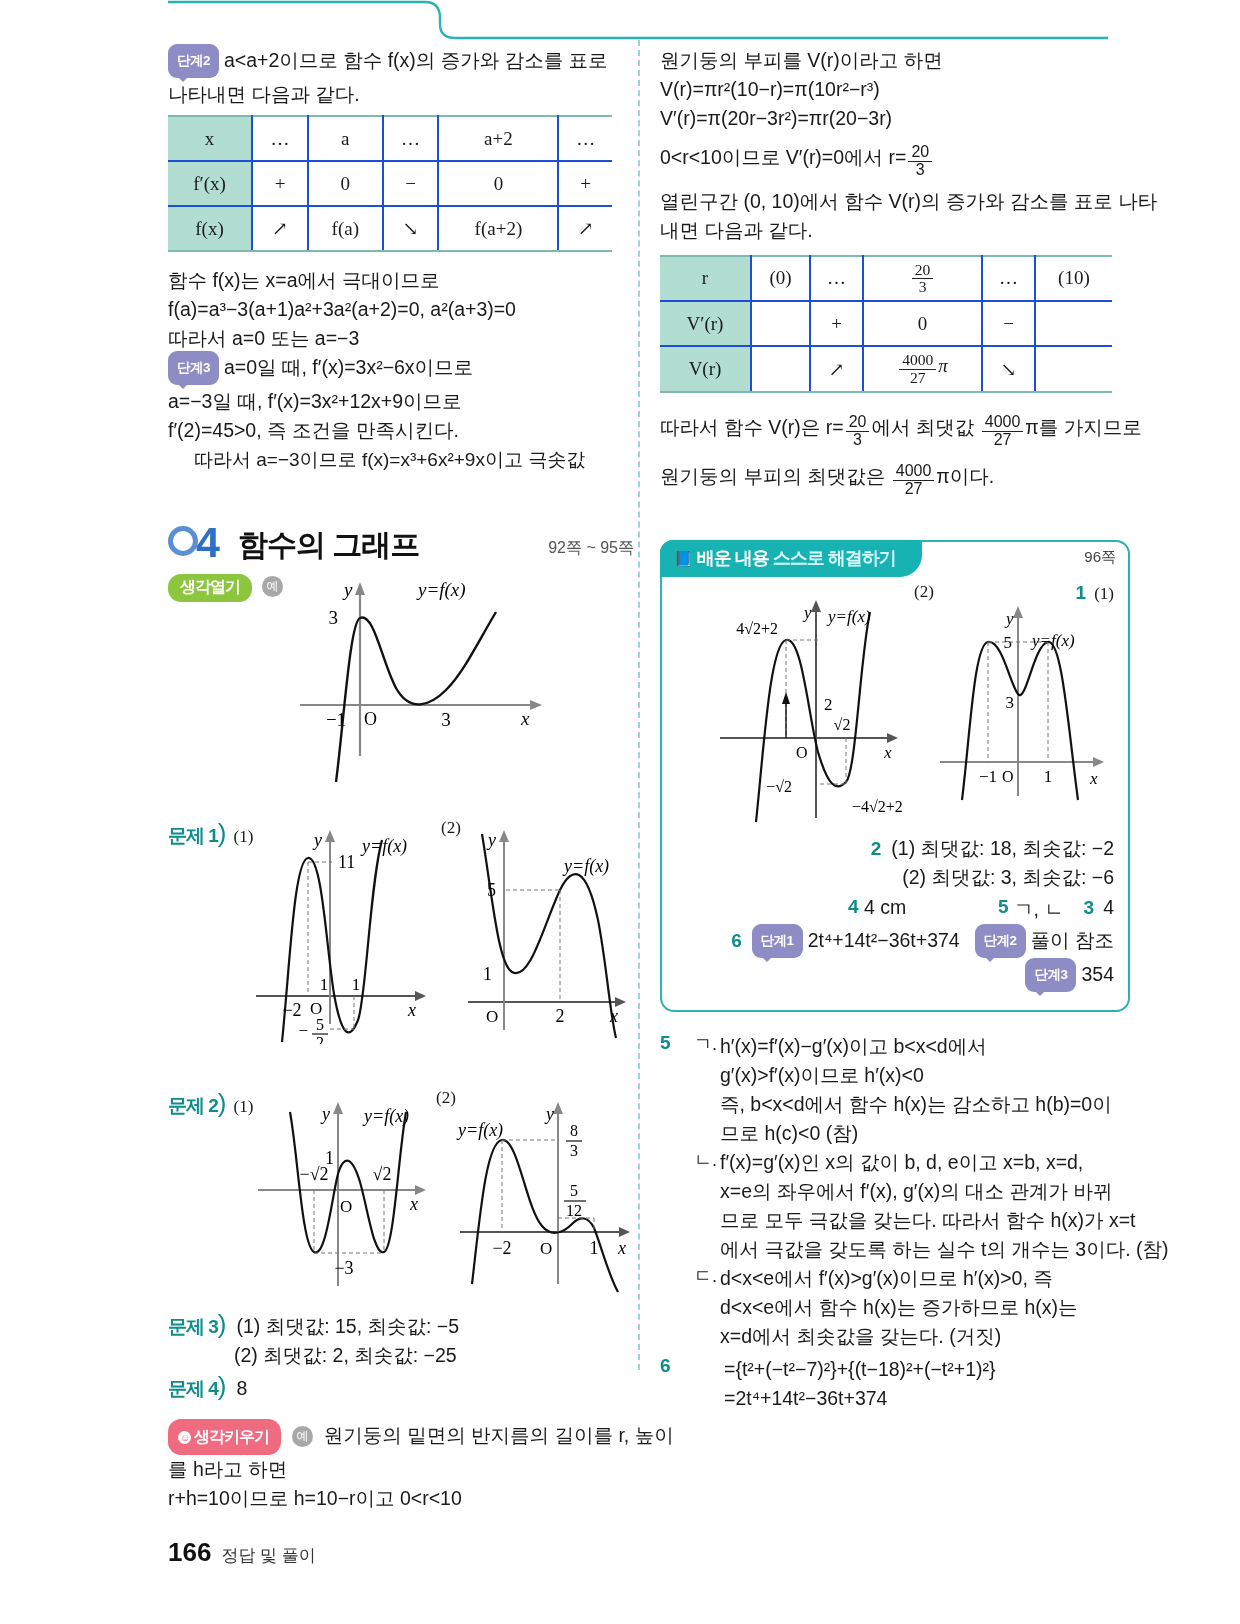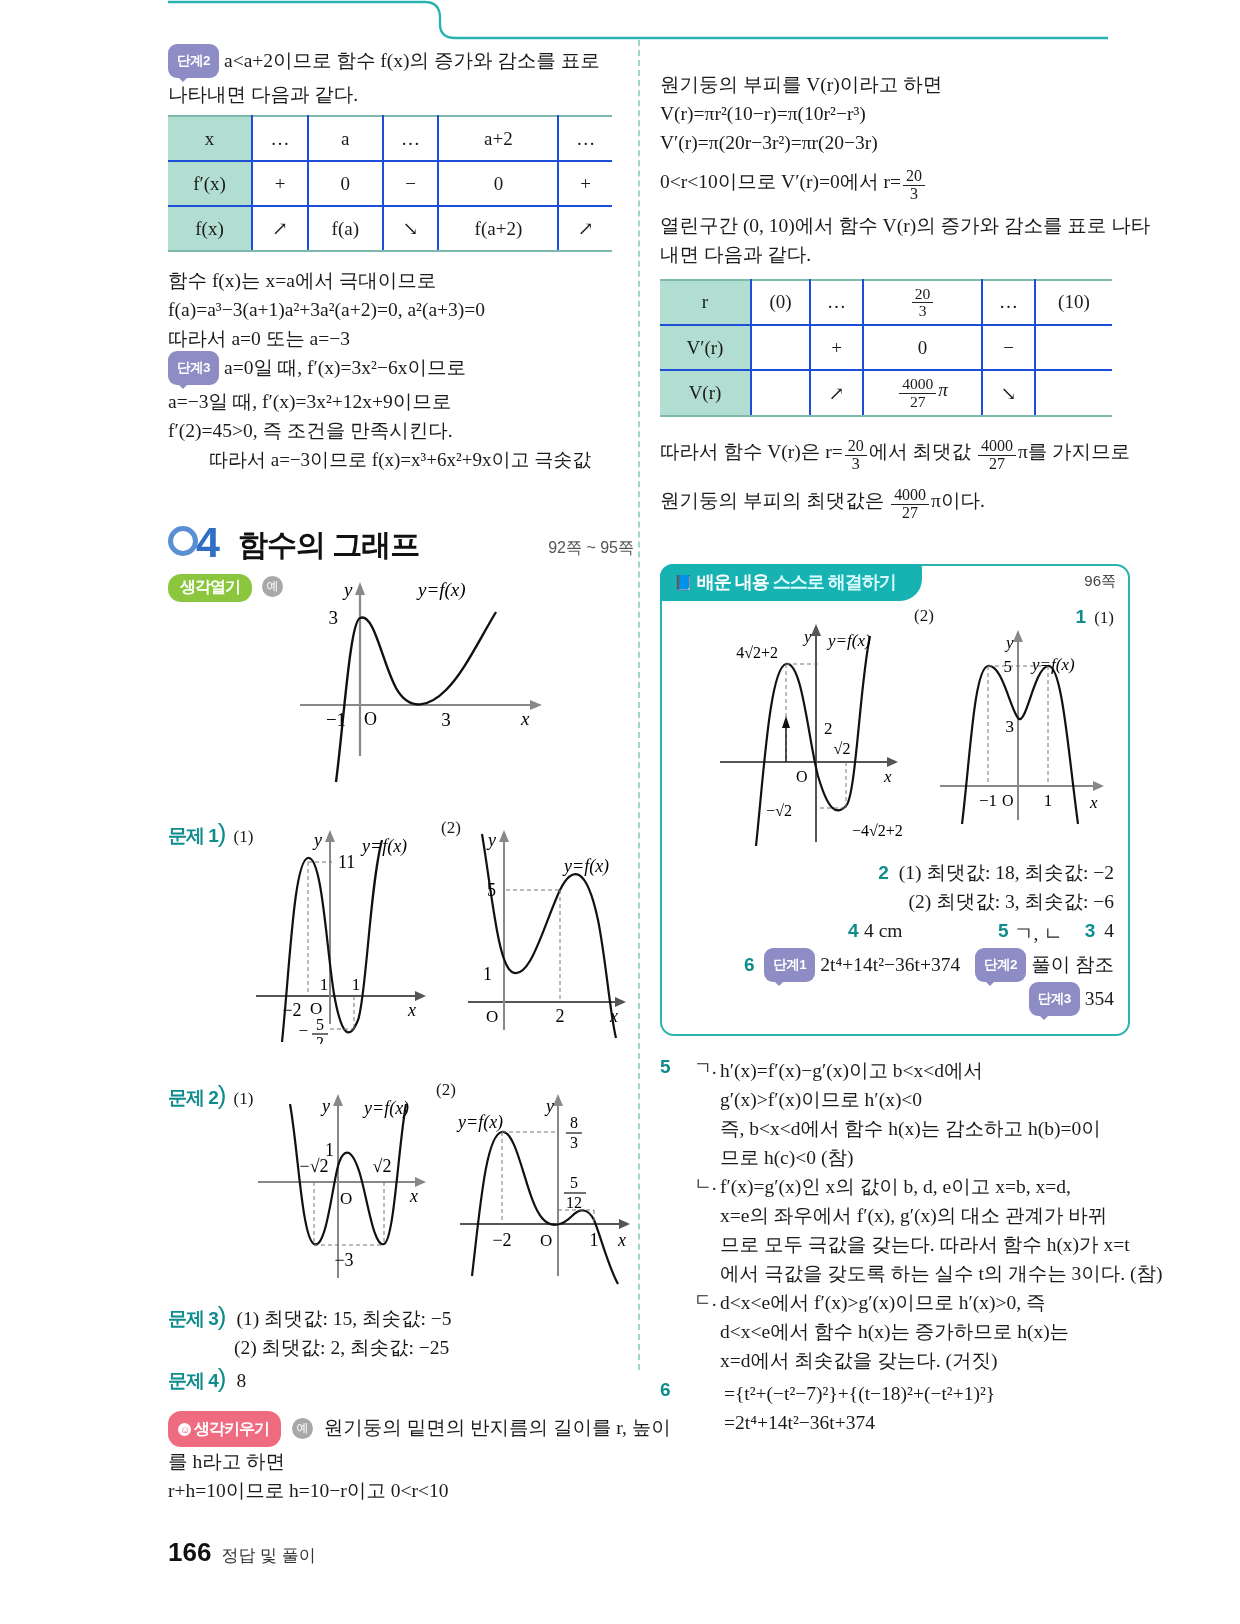--- a/index.html
+++ b/index.html
@@ -9,30 +9,30 @@
     color:#1a1a1a;position:relative;overflow:hidden;
   }
   .page{position:absolute;inset:0;}
 
   
   .top-notch{position:absolute;left:0;top:0;width:1240px;height:40px;}
 
   
   .col{position:absolute;top:0;width:470px;}
   .col-left{left:168px;}
-  .col-right{left:660px;margin-top:24px;}
+  .col-right{left:660px;}
 
   .divider{
     position:absolute;left:638px;top:40px;width:0;height:1330px;
     border-left:2px dashed #9fd4d0;
   }
 
   
   .line{font-size:19.5px;line-height:29px;white-space:nowrap;}
-  .math{font-family:Liberation Serif, serif;font-size:19.5px;}
+  .math{font-family:Liberation Sans, sans-serif;font-size:19.5px;}
 
   
   .frac{display:inline-block;vertical-align:-0.55em;text-align:center;line-height:1.05;margin:0 2px;}
   .frac .num{display:block;font-size:0.82em;border-bottom:1.2px solid #222;padding:0 3px;}
   .frac .den{display:block;font-size:0.82em;padding:0 3px;}
 
   
   .step{
     display:inline-block;background:#8d8cc4;color:#fff;
     font-family:"Liberation Sans",sans-serif;font-size:13.5px;font-weight:bold;
@@ -194,21 +194,21 @@
     <div style="height:14px;"></div>
     <div class="line math">함수 f(x)는 x=a에서 극대이므로</div>
     <div class="line math">f(a)=a³−3(a+1)a²+3a²(a+2)=0, a²(a+3)=0</div>
     <div class="line math">따라서 a=0 또는 a=−3</div>
 
     <div class="line">
       <span class="step">단계3</span><span class="math">a=0일 때, f′(x)=3x²−6x이므로</span>
     </div>
     <div class="line math">a=−3일 때, f′(x)=3x²+12x+9이므로</div>
     <div class="line math">f′(2)=45&gt;0, 즉 조건을 만족시킨다.</div>
-    <div class="line math" style="margin-left:41px;font-size:19px;">따라서 a=−3이므로 f(x)=x³+6x²+9x이고 극솟값</div>
+    <div class="line math" style="margin-left:26px;font-size:19px;">따라서 a=−3이므로 f(x)=x³+6x²+9x이고 극솟값</div>
 
     <div class="sec-head" style="margin-top:46px;">
       <div class="sec-circle"></div>
       <div class="sec-num">4</div>
       <div class="sec-title">함수의 그래프</div>
       <div class="sec-pages">92쪽 ~ 95쪽</div>
     </div>
 
     <div style="position:relative;height:230px;margin-top:4px;">
       <span class="badge-green">
@@ -276,21 +276,21 @@
         <text x="28" y="22" font-style="italic" font-size="18" font-family="Liberation Serif, serif">y</text>
         <text x="150" y="198" font-style="italic" font-size="18" font-family="Liberation Serif, serif">x</text>
         <text x="26" y="198" font-size="17" font-family="Liberation Serif, serif">O</text>
         <text x="36" y="72" font-size="18" font-family="Liberation Serif, serif" text-anchor="end">5</text>
         <text x="32" y="156" font-size="18" font-family="Liberation Serif, serif" text-anchor="end">1</text>
         <text x="100" y="198" font-size="18" font-family="Liberation Serif, serif" text-anchor="middle">2</text>
         <text x="104" y="48" font-size="18" font-style="italic" font-family="Liberation Serif, serif">y=f(x)</text>
       </svg>
     </div>
 
-    <div style="position:relative;height:220px;margin-top:10px;">
+    <div style="position:relative;height:220px;margin-top:18px;">
       <span class="qno"><span>문제</span> <span>2</span><span class="paren">)</span></span>
       <span style="font-size:17px;margin-left:4px;">(1)</span>
       <span style="font-size:17px;position:absolute;left:268px;top:0;">(2)</span>
 
       
       <svg width="200" height="200" viewBox="0 0 200 200" style="position:absolute;left:80px;top:8px;">
         <line x1="10" y1="94" x2="170" y2="94" stroke="#888" stroke-width="2"></line>
         <polygon points="178,94 167,89 167,99" fill="#888"></polygon>
         <line x1="90" y1="190" x2="90" y2="14" stroke="#888" stroke-width="2"></line>
         <polygon points="90,6 85,18 95,18" fill="#888"></polygon>

